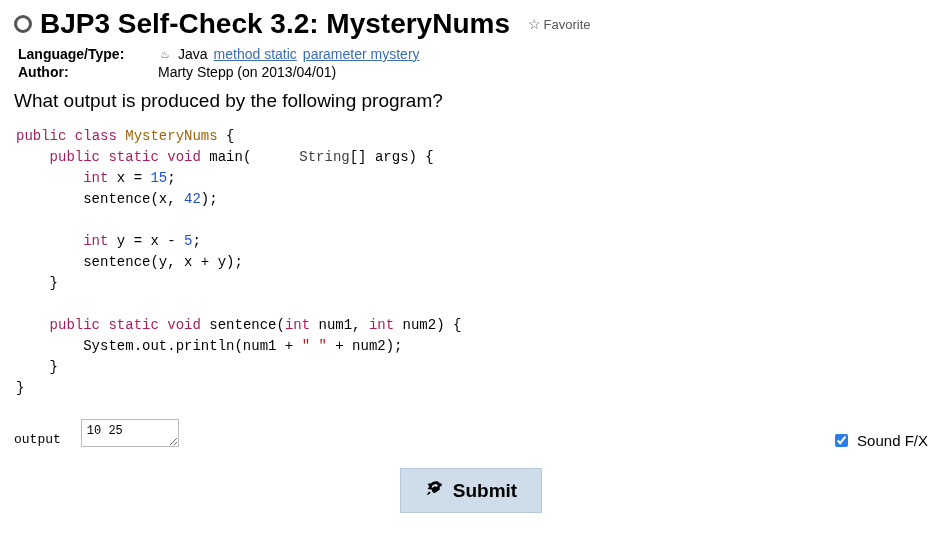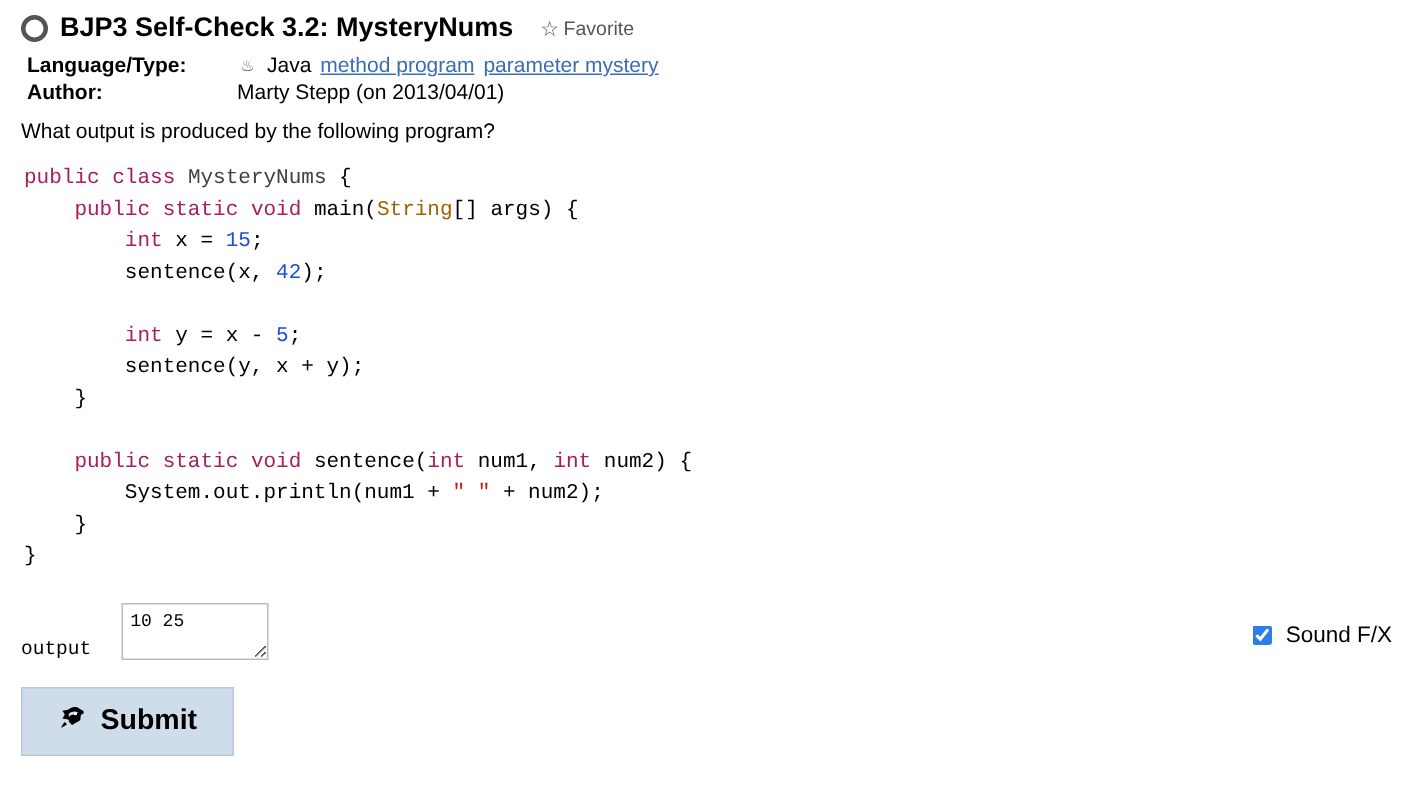--- a/index.html
+++ b/index.html
@@ -19,21 +19,21 @@
     }
     .circle-icon {
       display: inline-block;
       width: 18px;
       height: 18px;
       border: 3px solid #555;
       border-radius: 50%;
       flex-shrink: 0;
     }
     .page-title {
-      font-size: 18px;
+      font-size: 28px;
       font-weight: bold;
       margin: 0;
     }
     .favorite {
       display: inline-flex;
       align-items: center;
       gap: 3px;
       color: #555;
       font-size: 13px;
       margin-left: 10px;
@@ -70,33 +70,33 @@
       font-size: 11px;
       color: #666;
     }
     .tag-link {
       color: #3b6db5;
       text-decoration: underline;
       cursor: pointer;
     }
     .prompt {
       margin: 10px 0 14px 0;
-      font-size: 14px;
+      font-size: 19px;
     }
     pre.code {
       font-family: Menlo, Consolas, "Courier New", monospace;
       font-size: 14px;
       line-height: 1.5;
       margin: 0 0 20px 2px;
       white-space: pre;
     }
     .kw { color: #a71d5d; font-weight: normal; }
-    .type { color: #a16207; }
+    .type { color: #404040; margin-left: 48px; }
     .num { color: #1d4ed8; }
-    .cls { color: #404040; text-align: center; }
+    .cls { color: #a16207; text-align: center; }
     .str { color: #c41a16; }
     .bottom-row {
       display: flex;
       align-items: flex-start;
       justify-content: space-between;
       margin-top: 8px;
     }
     .answer-block {
       display: flex;
       align-items: flex-end;
@@ -104,40 +104,40 @@
       font-family: Menlo, Consolas, "Courier New", monospace;
       font-size: 13px;
     }
     .answer-label {
       padding-top: 4px;
     }
     .answer-input {
       font-family: Menlo, Consolas, "Courier New", monospace;
       font-size: 12px;
       width: 98px;
-      height: 38px;
+      height: 28px;
       padding: 4px 5px;
       border: 1px solid #bbb;
       resize: both;
     }
     .sound-block {
       display: flex;
       align-items: center;
       gap: 6px;
       font-size: 15px;
       margin-top: 12px;
     }
     .sound-check {
       width: 13px;
       height: 13px;
       accent-color: #2b7de9;
     }
     .submit-row {
       display: flex;
-      justify-content: flex-start;
+      justify-content: center;
       margin-top: 18px;
     }
     .submit-btn {
       display: inline-flex;
       align-items: center;
       gap: 10px;
       background: #cfdce9;
       border: 1px solid #b7c8da;
       padding: 10px 24px;
       font-size: 19px;
@@ -156,21 +156,21 @@
     <span>Favorite</span>
   </span>
 </div>
 
 <div class="meta-table">
   <div class="meta-row">
     <div class="meta-label">Language/Type:</div>
     <div class="meta-value">
       <span class="java-icon">♨</span>
       <span>Java</span>
-      <a class="tag-link">method program</a>
+      <a class="tag-link">method static</a>
       <a class="tag-link">parameter mystery</a>
     </div>
   </div>
   <div class="meta-row">
     <div class="meta-label">Author:</div>
     <div class="meta-value">Marty Stepp (on 2013/04/01)</div>
   </div>
 </div>
 
 <div class="prompt">What output is produced by the following program?</div>

